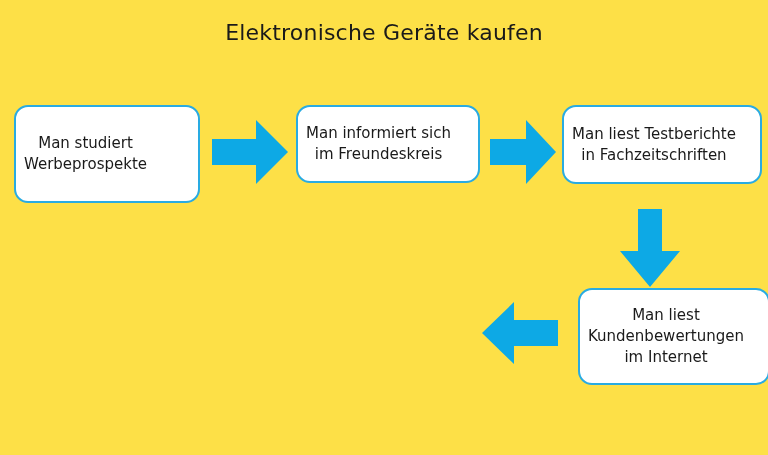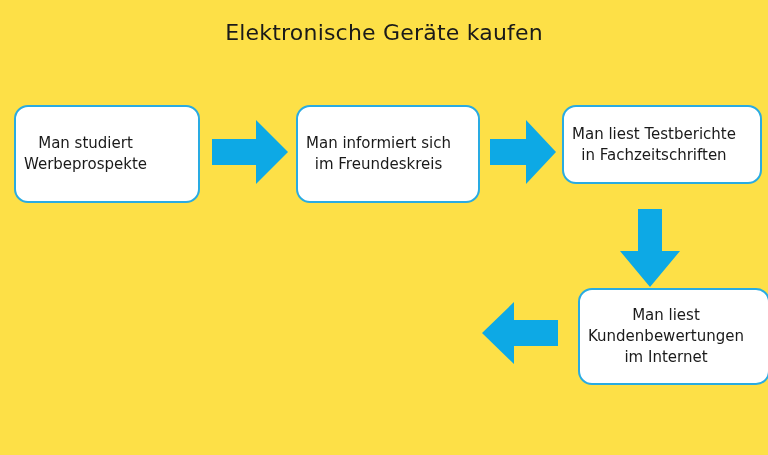--- a/index.html
+++ b/index.html
@@ -53,21 +53,21 @@
     padding: 0 8px;
     white-space: pre-line;
   }
   .arrow {
     position: absolute;
   }
   .arrow svg { display: block; }
 
   
   #node-1 { left: 14px;  top: 105px; width: 186px; height: 98px; }
-  #node-2 { left: 296px; top: 105px; width: 184px; height: 98px; }
+  #node-2 { left: 296px; top: 105px; width: 184px; height: 78px; }
   #node-3 { left: 562px; top: 105px; width: 200px; height: 79px; }
   #node-4 { left: 578px; top: 288px; width: 192px; height: 97px; }
   #node-5 { left: 230px; top: 270px; width: 250px; height: 122px; }
 
   #arrow-1 { left: 212px; top: 118px; width: 76px;  height: 68px; }
   #arrow-2 { left: 490px; top: 118px; width: 66px;  height: 68px; }
   #arrow-3 { left: 618px; top: 209px; width: 64px;  height: 78px; }
   #arrow-4 { left: 482px; top: 300px; width: 76px;  height: 66px; }
 </style>
 </head>

